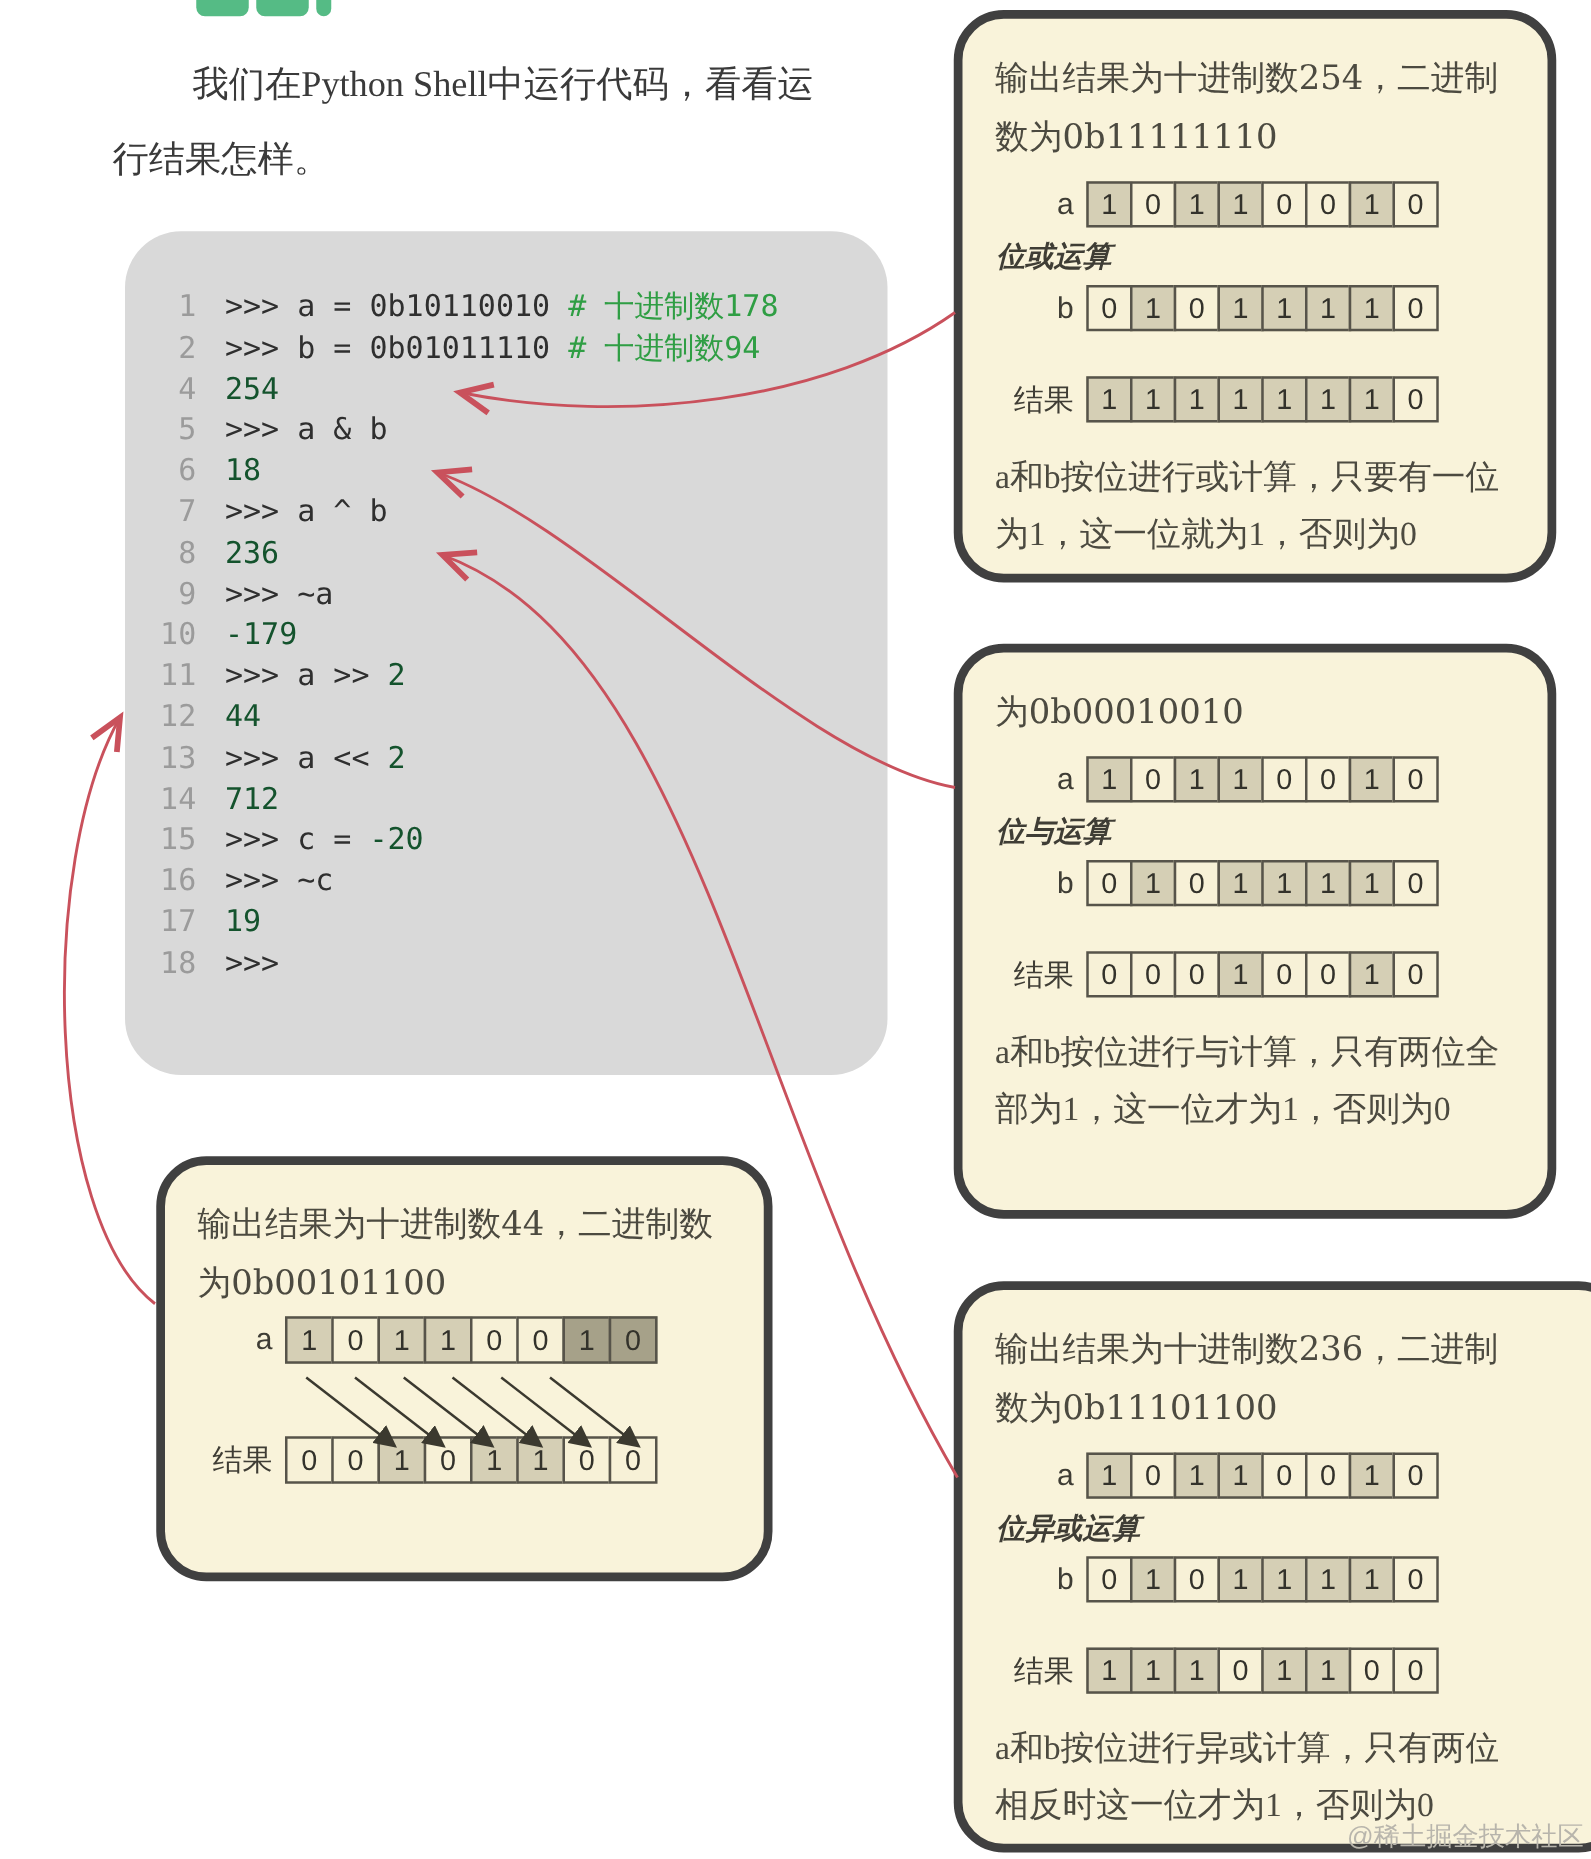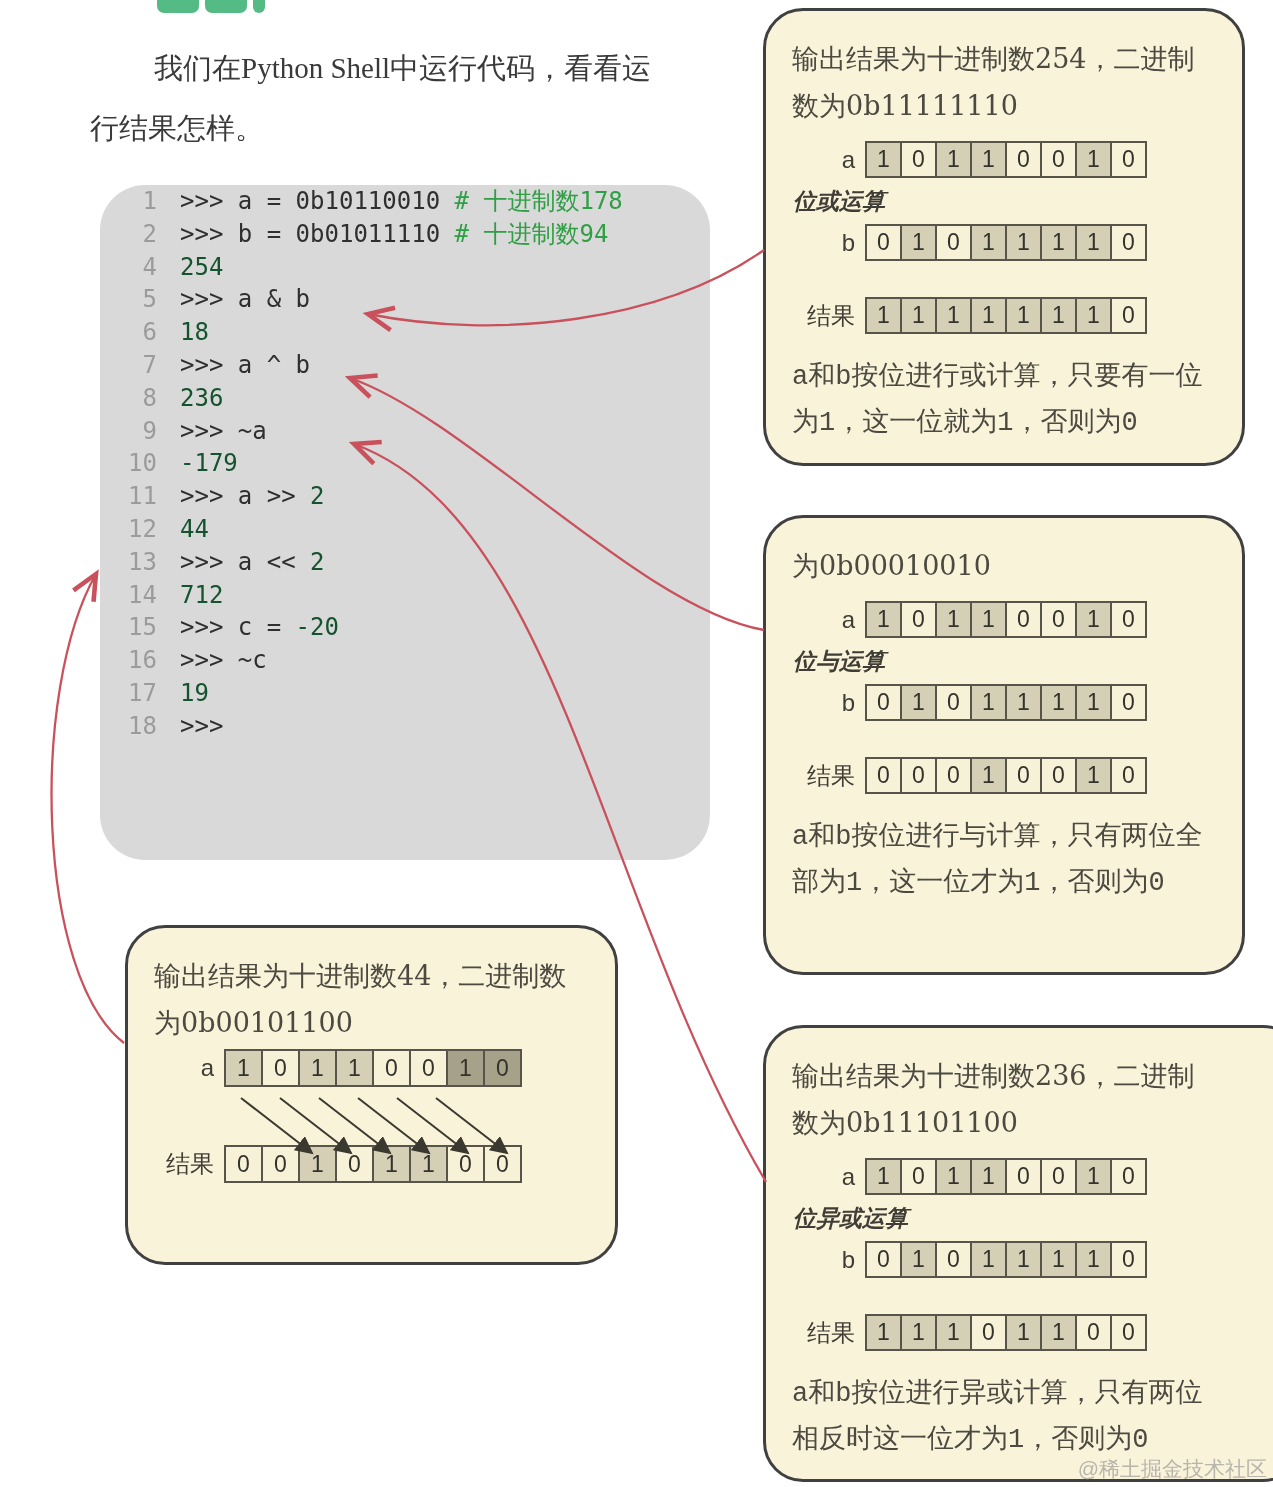--- a/index.html
+++ b/index.html
@@ -13,52 +13,52 @@
 
   
   .intro{position:absolute;left:90px;top:38px;width:600px;margin:0;
          font-size:29px;line-height:60px;color:#3a3a3a;font-family:Liberation Serif, serif;}
   .intro span{display:block;white-space:nowrap;}
   .intro .l1{text-indent:64px;}
 
   
   .codeblock{position:absolute;left:100px;top:185px;width:610px;height:675px;
              background:#d9d9d9;border-radius:45px;}
-  #code-lines{font-family:"DejaVu Sans Mono","Liberation Mono",monospace;
+  #code-lines{padding-top:44px;font-family:"DejaVu Sans Mono","Liberation Mono",monospace;
               font-size:24px;}
   .code-line{height:32.8px;line-height:32.8px;white-space:pre;}
   .lineno{display:inline-block;width:57px;text-align:right;color:#9b9b9b;margin-right:23px;}
   .sg-c{color:#2f2f2f;}
   .sg-g{color:#2f9e44;}
   .sg-p{color:#14532d;}
 
   
   .box{position:absolute;box-sizing:border-box;background:#f9f3da;
-       border:3px solid #404040;border-radius:40px;padding:24px 26px;color:#514e42;}
+       border:7px solid #404040;border-radius:40px;padding:24px 26px;color:#514e42;}
   .box-or {left:763px;top:8px;   width:482px;height:458px;}
   .box-and{left:763px;top:515px; width:482px;height:460px;}
   .box-xor{left:763px;top:1025px;width:540px;height:457px;}
   .box-shift{left:125px;top:925px;width:493px;height:340px;}
   .btitle{font-family:"DejaVu Serif","Liberation Serif",serif;font-size:27px;line-height:47px;
           color:#4c4a40;margin-bottom:12px;}
   .btitle span{display:block;white-space:nowrap;}
   .bitrow{display:flex;align-items:center;height:37px;}
   .bitlabel{display:inline-block;width:63px;text-align:right;padding-right:10px;
             font-size:24px;color:#3f3d35;font-weight:500;white-space:nowrap;}
   .cells{display:flex;}
   .cell{box-sizing:border-box;width:37px;height:37px;border:2px solid #57544a;margin-left:-2px;
         display:flex;align-items:center;justify-content:center;
         font-size:23px;color:#33322b;}
   .cell:first-child{margin-left:0;}
   .cell.off{background:#f7f1d7;}
   .cell.on {background:#d5cfb5;}
   .cell.out{background:#a6a189;}
   .oplabel{font-size:23px;font-weight:bold;color:#3f3d35;margin:8px 0 8px 1px;height:30px;line-height:30px;font-style:italic;}
   .resultrow{margin-top:36px;}
-  .note{margin-top:20px;font-family:Liberation Mono, monospace;
+  .note{margin-top:20px;font-family:Liberation Serif, serif;
         font-size:27px;line-height:46px;color:#4c4a40;}
   .note span{display:block;white-space:nowrap;}
 
   
   .box-shift .btitle{margin-bottom:3px;}
   .box-shift .bitlabel{width:60px;}
   .box-shift .bitrow{height:38px;}
   .box-shift .cell{width:39px;height:38px;}
   .box-shift .row-result{margin-top:58px;}
   .shift-arrows{position:absolute;left:0;top:0;width:493px;height:340px;pointer-events:none;}

